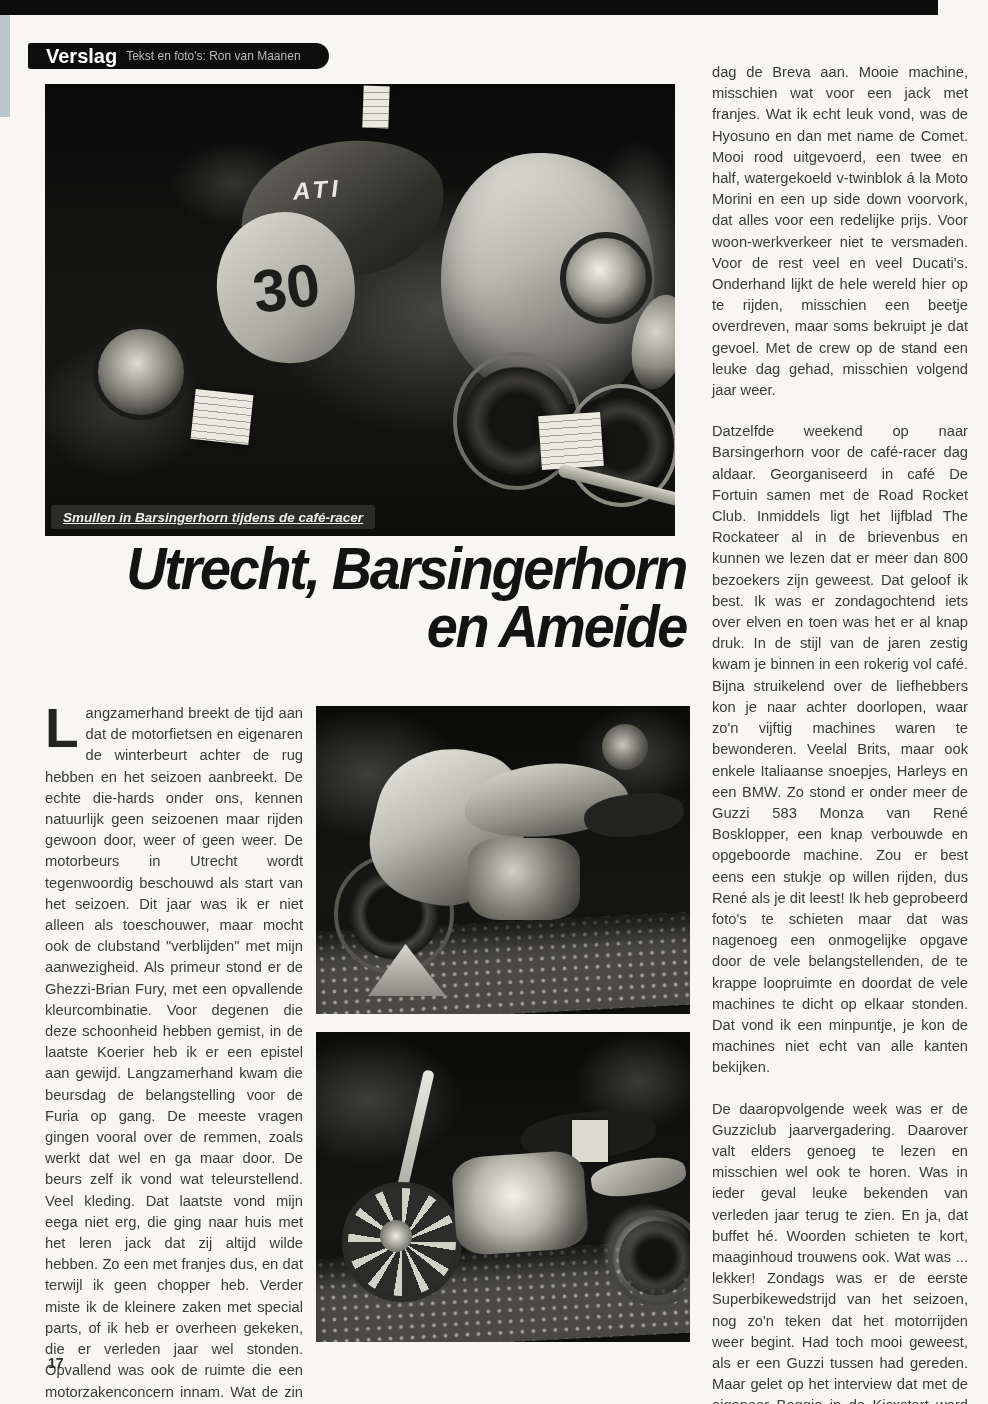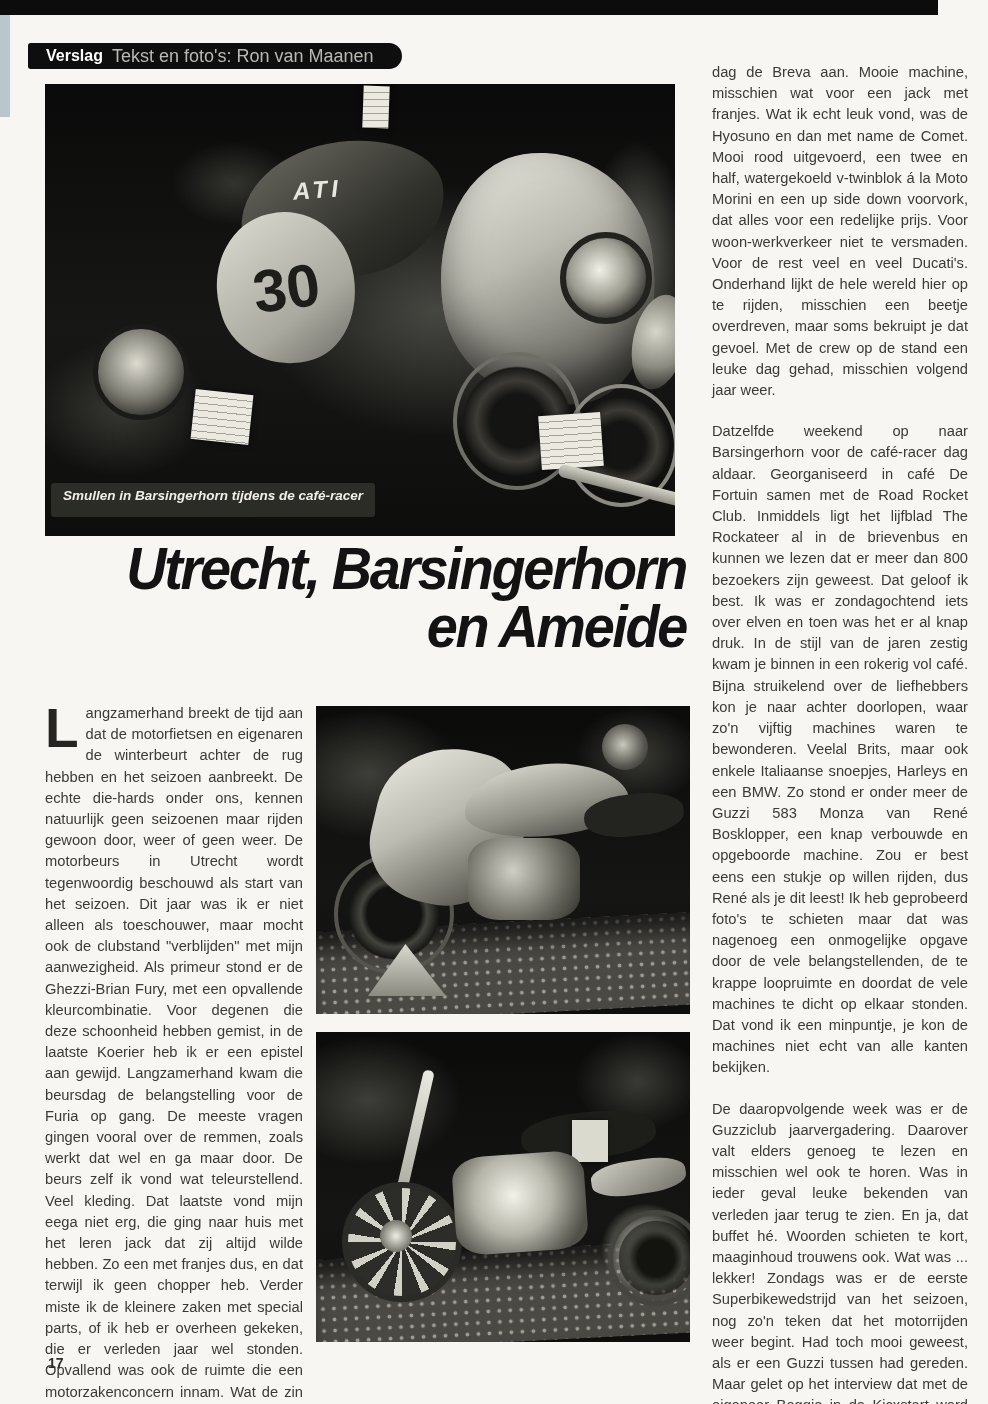--- a/index.html
+++ b/index.html
@@ -7,22 +7,22 @@
         font-family:"Liberation Sans",sans-serif;overflow:hidden;margin:0 auto;}
 
   
   .topstrip{position:absolute;left:0;top:0;width:938px;height:15px;background:#0c0c0c;}
   .leftstrip{position:absolute;left:0;top:15px;width:10px;height:102px;background:#b9c7cc;}
 
   
   .kicker{position:absolute;left:28px;top:43px;height:26px;background:#0e0e0e;
           border-radius:3px 14px 14px 3px;display:inline-flex;align-items:center;
           padding:0 28px 0 18px;white-space:nowrap;}
-  .kicker-label{color:#ffffff;font-weight:bold;font-size:16px;margin-right:9px;}
-  .kicker-credit{color:#b9b9b4;font-size:18px;}
+  .kicker-label{color:#ffffff;font-weight:bold;font-size:20px;margin-right:9px;}
+  .kicker-credit{color:#b9b9b4;font-size:12px;}
 
   
   .photo-top{position:absolute;left:45px;top:84px;width:630px;height:452px;overflow:hidden;
     background:
       radial-gradient(250px 180px at 62% 50%,rgba(150,150,140,.38),transparent 70%),
       radial-gradient(120px 90px at 12% 72%,rgba(135,135,125,.30),transparent 75%),
       radial-gradient(90px 60px at 30% 22%,rgba(105,105,95,.40),transparent 70%),
       radial-gradient(70px 160px at 94% 38%,rgba(190,190,178,.45),transparent 72%),
       linear-gradient(180deg,#0a0a0a 0%,#171715 55%,#0d0d0c 100%);}
   .pt-shape{position:absolute;}
@@ -52,23 +52,23 @@
       background-image:repeating-linear-gradient(180deg,transparent 0 6px,rgba(90,90,85,.5) 6px 7px);}
   .pt-paper1{left:148px;top:308px;width:58px;height:50px;transform:rotate(6deg);}
   .pt-paper2{left:495px;top:330px;width:62px;height:54px;transform:rotate(-4deg);}
   .pt-paper3{left:318px;top:2px;width:26px;height:42px;transform:rotate(2deg);}
   .pt-wheel{border-radius:50%;border:4px solid #6f6e66;
       background:radial-gradient(circle,#141412 30%,#3c3b36 46%,#191917 60%,transparent 62%);}
   .pt-wheel1{left:408px;top:268px;width:120px;height:130px;}
   .pt-wheel2{left:520px;top:300px;width:105px;height:115px;border-color:#8b8a80;}
   .pt-pole{left:512px;top:395px;width:130px;height:13px;background:linear-gradient(#d4d3c8,#8f8e84);
       transform:rotate(14deg);border-radius:6px;}
-  .pt-caption{position:absolute;left:6px;bottom:19px;height:34px;padding:0 12px;
+  .pt-caption{position:absolute;left:6px;bottom:7px;height:24px;padding:0 12px;
       background:rgba(52,52,48,.78);color:#f1f0e8;font-style:italic;font-weight:bold;
-      font-size:13.5px;line-height:25px;border-radius:3px;white-space:nowrap;}
+      font-size:13.5px;line-height:25px;border-radius:3px;white-space:nowrap;text-decoration:underline;}
 
   
   .headline{position:absolute;left:38px;top:540px;width:648px;text-align:right;
       color:#131313;font-weight:800;font-style:italic;font-size:60px;line-height:.97;
       letter-spacing:-2.5px;transform:scaleX(.93);transform-origin:100% 0;}
 
   
   .col{position:absolute;text-align:justify;color:#3a3a38;font-size:14.7px;line-height:21.2px;}
   .col-left{left:45px;top:703px;width:258px;}
   .col-right{left:712px;top:62px;width:256px;}

